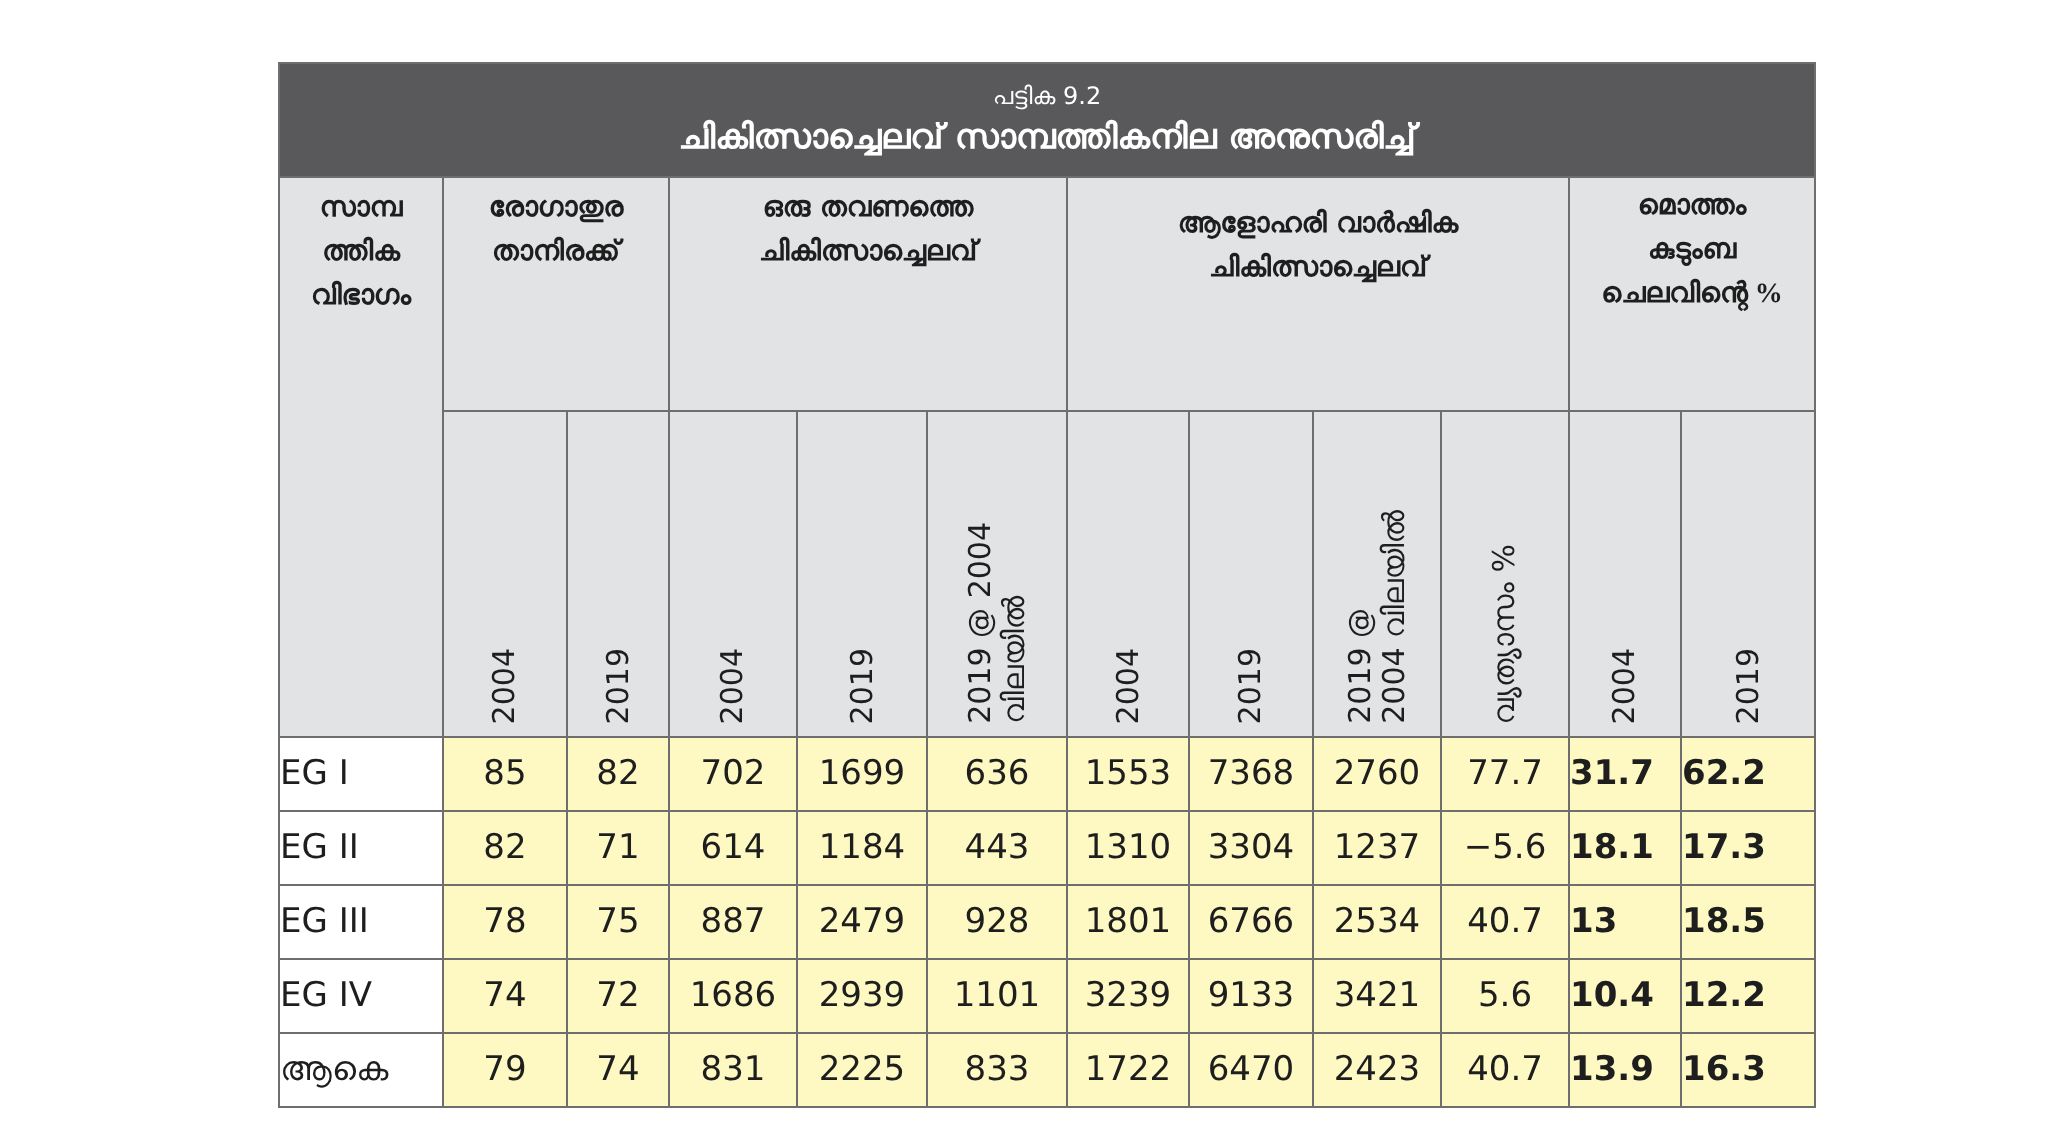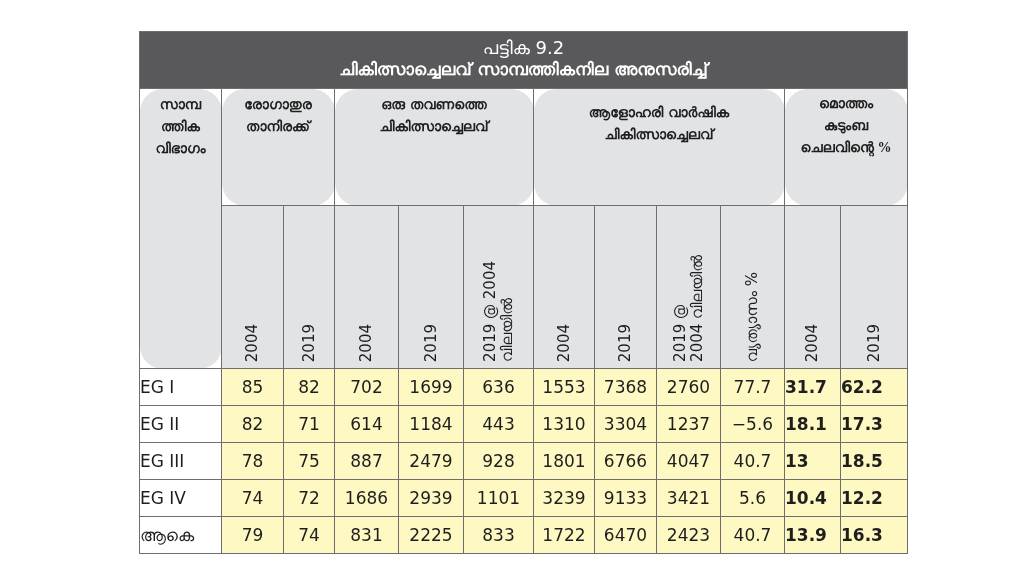--- a/index.html
+++ b/index.html
@@ -8,23 +8,23 @@
     font-family:"DejaVu Sans", "Liberation Sans", sans-serif; color:#1e1e1e;
   }
   .tbl {
     position:absolute; left:139px; top:31px; width:768px;
     border-collapse:collapse; table-layout:fixed;
   }
   .tbl td, .tbl th { border:1.5px solid #6e6e6e; padding:0; }
   .title-cell {
     background:#59595b; color:#ffffff; height:56px; text-align:center; vertical-align:middle;
   }
-  .title-cell .t1 { display:block; font-size:18px; line-height:18px; margin-top:0; }
+  .title-cell .t1 { display:block; font-size:12px; line-height:18px; margin-top:0; }
   .title-cell .t2 { display:block; font-size:17px; font-weight:bold; line-height:24px; }
-  .hdr { background:#e2e3e5; font-weight:bold; font-size:14px; line-height:22px; text-align:center; vertical-align:top; padding-top:4px;border-radius:23px; }
+  .hdr { background:#e2e3e5; font-weight:bold; font-size:14px; line-height:22px; text-align:center; vertical-align:top; padding-top:4px; }
   .hdr.grp { height:104px; }
   .sub { background:#e2e3e5; height:162px; position:relative; vertical-align:bottom; }
   .vwrap { position:absolute; left:0; right:0; bottom:6px; display:flex; justify-content:center; }
   .vtxt { writing-mode:vertical-rl; transform:rotate(180deg); font-size:15px; line-height:17px; text-align:left; white-space:pre-line; }
   .cell { height:36px; text-align:center; font-size:17px; vertical-align:middle; background:#fef9c3; }
   .rowhdr { text-align:left; padding-left:6px; font-size:17px; vertical-align:middle; background:#fff; }
   .num-right { padding-right:8px; }
   .num-left { text-align:left; padding-left:8px;font-weight:bold; }
 </style>
 </head>
@@ -149,21 +149,21 @@
   </tr>
   <tr>
     <td class="rowhdr">EG III</td>
     <td class="cell">78</td>
     <td class="cell">75</td>
     <td class="cell">887</td>
     <td class="cell">2479</td>
     <td class="cell">928</td>
     <td class="cell">1801</td>
     <td class="cell">6766</td>
-    <td class="cell">4047</td>
+    <td class="cell">2534</td>
     <td class="cell num-right">40.7</td>
     <td class="cell num-left">13</td>
     <td class="cell num-left">18.5</td>
   </tr>
   <tr>
     <td class="rowhdr">EG IV</td>
     <td class="cell">74</td>
     <td class="cell">72</td>
     <td class="cell">1686</td>
     <td class="cell">2939</td>

